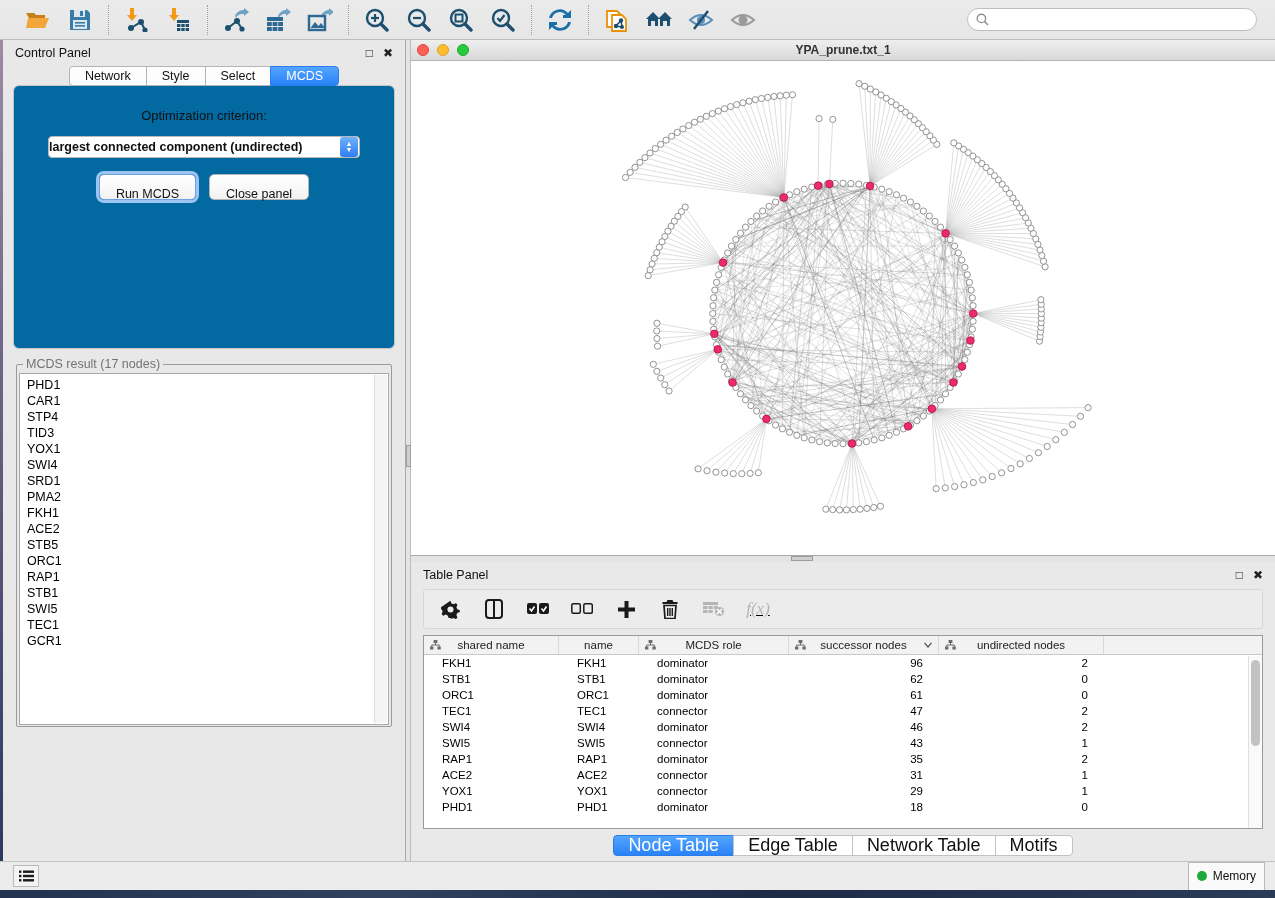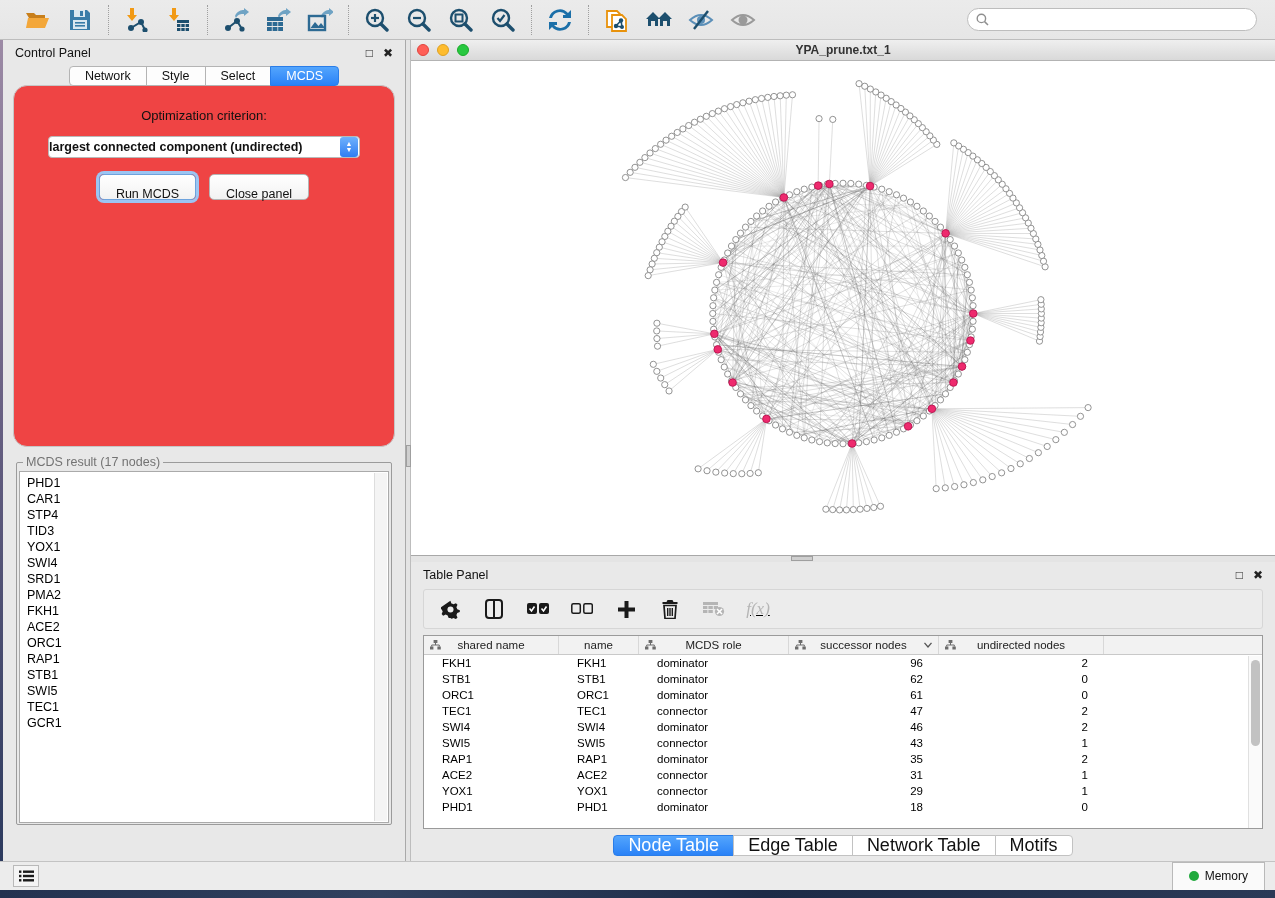--- a/index.html
+++ b/index.html
@@ -40,22 +40,22 @@
   .panel-winbtn { font-size:12px; color:#222; margin-left:10px; cursor:pointer; line-height:1; }
   .cp-tabs { display:flex; justify-content:center; position:relative; z-index:2; margin-bottom:-1px; flex:none; }
   .cp-tab {
     height:20px; padding:0 15px; background:#fdfdfd; border:1px solid #b4b4b4;
     font-size:12.5px; display:flex; align-items:center; cursor:pointer; margin-left:-1px; color:#111;
   }
   .cp-tab:first-child { border-radius:4px 0 0 4px; margin-left:0; }
   .cp-tab:last-child { border-radius:0 4px 4px 0; }
   .cp-tab.active { background:linear-gradient(#53a5fd,#2a82f7); color:#fff; border-color:#2a7de8; }
   .cp-pane {
-    margin:0 10px; height:362px; flex:none;
-    border:1px solid #c6c6c6; border-radius:14px; background:#ef4444;
+    margin:0 10px; height:264px; flex:none;
+    border:1px solid #c6c6c6; border-radius:6px; background:#0369a1;
     display:flex; flex-direction:column; align-items:center;
   }
   .crit-label { margin-top:22px; font-size:13px; color:#111; }
   .dropdown {
     margin-top:13px; width:312px; height:22px; background:#fff; border:1px solid #b9b9b9;
     border-radius:4px; display:flex; align-items:center; cursor:pointer;
   }
   .dropdown .dd-text { flex:1; text-align:left; font-size:12.5px; color:#111;font-weight:bold; }
   .dd-stepper {
     width:18px; height:20px; margin-right:1px; border-radius:3px;
@@ -136,21 +136,21 @@
   .tp-tab.active { background:linear-gradient(#53a5fd,#2a82f7); color:#fff; border-color:#2a7de8; }
 
   
   .statusbar {
     height:29px; flex:none; background:#ececec; border-top:1px solid #c3c3c3;
     display:flex; align-items:center; padding:0 10px 0 13px;
   }
   .status-left-btn { width:26px; height:22px; background:#f4f4f4; border:1px solid #b9b9b9; display:flex; align-items:center; justify-content:center; cursor:pointer; }
   .statusbar .spacer { flex:1; }
   .memory-btn {
-    height:29px; padding:0 16px; background:#fafafa; border:1px solid #b9b9b9;
+    height:29px; padding:0 8px; background:#fafafa; border:1px solid #b9b9b9;
     display:flex; align-items:center; gap:6px; font-size:12px; color:#111; cursor:pointer;
   }
   .memory-dot { width:10px; height:10px; border-radius:50%; background:#1fa93c; }
 
   .wall-bottom { height:8px; flex:none; background:linear-gradient(90deg,#233250,#31415f 30%,#1d2b47 60%,#2b3a57); }
 </style>
 </head>
 <body>
 
 <div class="screen">
@@ -355,20 +355,21 @@
               <div class="mcds-item">PHD1</div>
               <div class="mcds-item">CAR1</div>
               <div class="mcds-item">STP4</div>
               <div class="mcds-item">TID3</div>
               <div class="mcds-item">YOX1</div>
               <div class="mcds-item">SWI4</div>
               <div class="mcds-item">SRD1</div>
               <div class="mcds-item">PMA2</div>
               <div class="mcds-item">FKH1</div>
               <div class="mcds-item">ACE2</div>
+              <div class="mcds-item">STB5</div>
               <div class="mcds-item">ORC1</div>
               <div class="mcds-item">RAP1</div>
               <div class="mcds-item">STB1</div>
               <div class="mcds-item">SWI5</div>
               <div class="mcds-item">TEC1</div>
               <div class="mcds-item">GCR1</div>
             </div>
           <div class="mcds-scroll"></div>
         </div>
       </fieldset>

